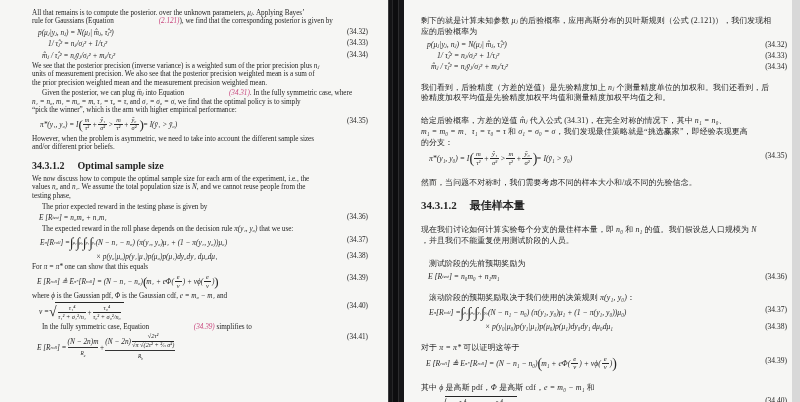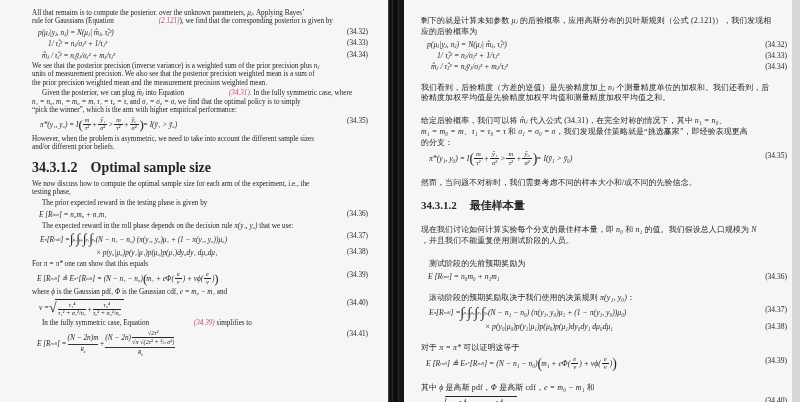--- a/index.html
+++ b/index.html
@@ -12,21 +12,21 @@
   .page.left{left:0;width:388px;padding:6px 20px 0 32px;box-sizing:border-box;}
   .page.right{left:404px;width:396px;padding:4px 13px 0 17px;box-sizing:border-box;}
   .ln{white-space:nowrap;overflow:hidden;}
   .left .ln{font-size:7.2px;line-height:8.3px;letter-spacing:-0.02px;}
   .right .ln{font-size:7.9px;line-height:10.8px;letter-spacing:0.15px;}
   .ln.ind{text-indent:10px;}
   .right .ln.ind{text-indent:8px;}
   .p{margin-top:2.5px;}
   .right .p{margin-top:12px;}
   .h{font-weight:bold;margin:9px 0 4px;}
-  .left .h{font-size:14px;}
+  .left .h{font-size:10px;}
   .right .h{font-size:11px;}
   .h .hnum{margin-right:13px;}
   .eqr{display:flex;align-items:flex-start;margin:2.5px 0;}
   .right .eqr{margin:2px 0;}
   .eqb{display:inline-flex;align-items:center;white-space:nowrap;font-size:7.3px;}
   .right .eqb{font-size:7.7px;}
   .eqn{margin-left:auto;font-size:7.2px;font-style:normal;padding-left:4px;}
   .right .eqn{font-size:7.5px;}
   .m{font-style:italic;}
   .ref{color:#c8477e;padding-left:43px;}
@@ -110,20 +110,21 @@
         </span>
         <span class="eqn">(34.35)</span>
       </div>
       <div class="p">
         <div class="ln"><span>However, when the problem is asymmetric, we need to take into account the different sample sizes</span></div>
         <div class="ln"><span>and/or different prior beliefs.</span></div>
       </div>
       <div class="h"><span class="hnum">34.3.1.2</span><span>Optimal sample size</span></div>
       <div class="p">
         <div class="ln"><span>We now discuss how to compute the optimal sample size for each arm of the experiment, i.e., the</span></div>
+        <div class="ln"><span>values </span><span class="m">n₀</span><span> and </span><span class="m">n₁</span><span>. We assume the total population size is </span><span class="m">N</span><span>, and we cannot reuse people from the</span></div>
         <div class="ln"><span>testing phase,</span></div>
       </div>
       <div class="p">
         <div class="ln ind"><span>The prior expected reward in the testing phase is given by</span></div>
       </div>
       <div class="eqr">
         <span class="eqb" style="margin-left: 7px;">
           <span class="m">E [R</span>
           <sub>test</sub>
           <span class="m">] = n₀m₀ + n₁m₁</span>
@@ -260,21 +261,21 @@
         <span class="eqb" style="margin-left: 10px;">
           <span class="m">m̂ⱼ / τ̂ⱼ² = nⱼȳⱼ/σⱼ² + mⱼ/τⱼ²</span>
         </span>
         <span class="eqn">(34.34)</span>
       </div>
       <div class="p">
         <div class="ln"><span>我们看到，后验精度（方差的逆值）是先验精度加上 </span><span class="m">nⱼ</span><span> 个测量精度单位的加权和。我们还看到，后</span></div>
         <div class="ln"><span>验精度加权平均值是先验精度加权平均值和测量精度加权平均值之和。</span></div>
       </div>
       <div class="p">
-        <div class="ln"><span>给定后验概率，我们可以将 </span><span class="m">m̂ⱼ</span><span> 代入公式 (34.31)，在完全对称的情况下，其中 </span><span class="m">n₁ = n₀</span><span>、</span></div>
+        <div class="ln"><span>给定后验概率，方差的逆值 </span><span class="m">m̂ⱼ</span><span> 代入公式 (34.31)，在完全对称的情况下，其中 </span><span class="m">n₁ = n₀</span><span>、</span></div>
         <div class="ln"><span class="m">m₁ = m₀ = m</span><span>、</span><span class="m">τ₁ = τ₀ = τ</span><span> 和 </span><span class="m">σ₁ = σ₀ = σ</span><span>，我们发现最佳策略就是“挑选赢家”，即经验表现更高</span></div>
         <div class="ln"><span>的分支：</span></div>
       </div>
       <div class="eqr">
         <span class="eqb" style="margin-left: 8px;">
           <span class="m">π*(y₁, y₀) = I</span>
           <span class="big">(</span>
           <span class="frac">
             <span class="fn">m</span>
             <span class="fd">τ²</span>

